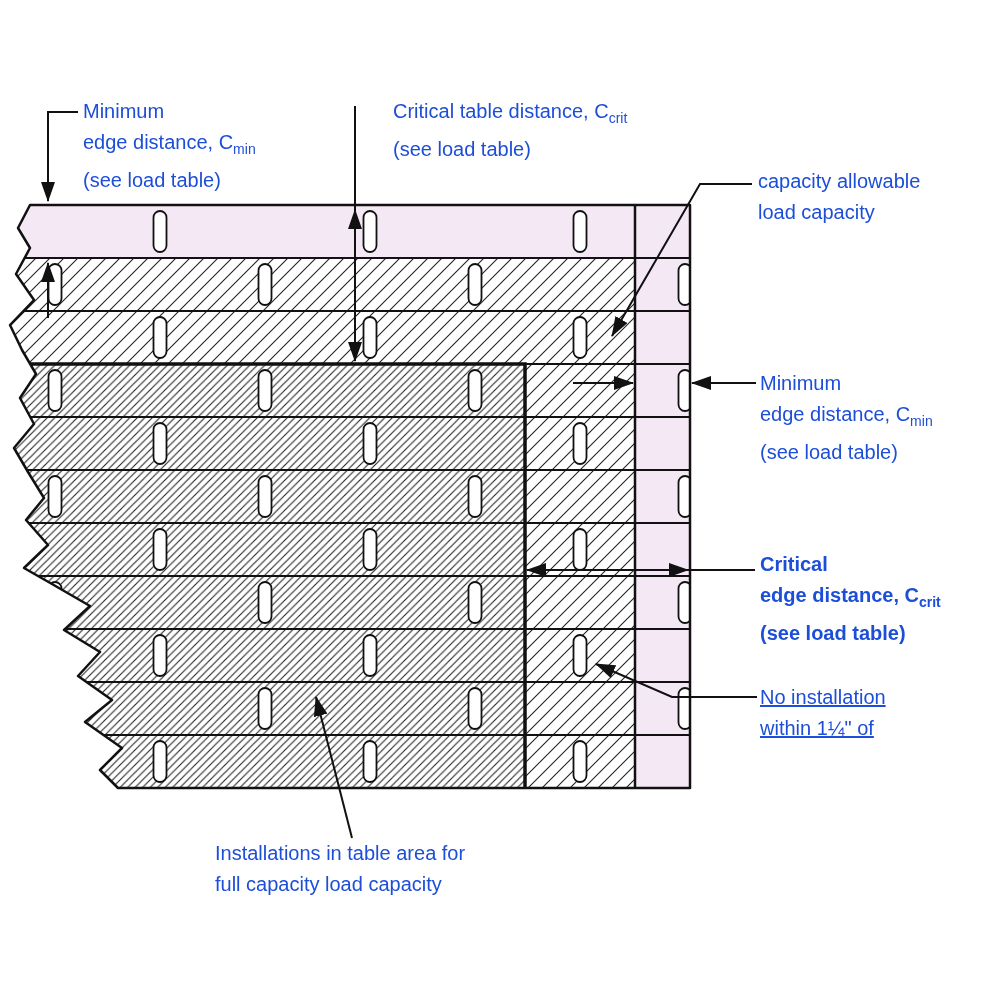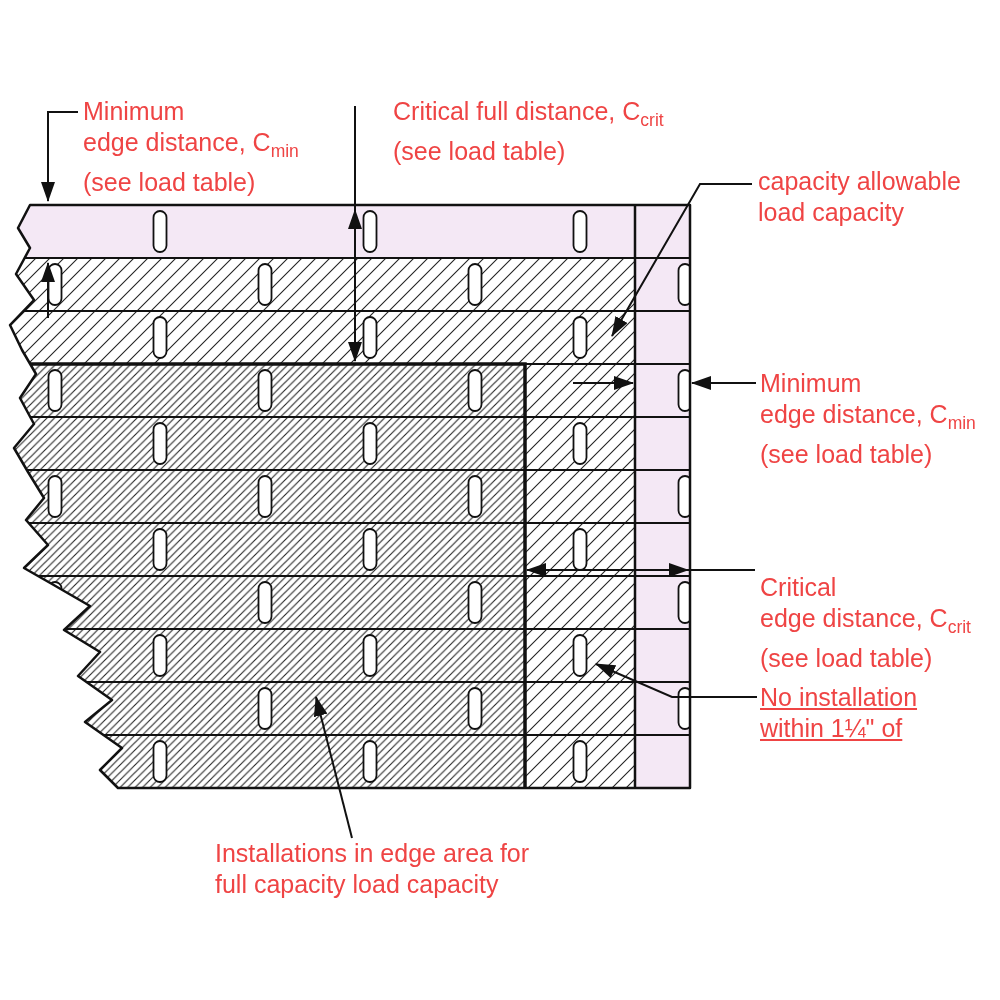--- a/index.html
+++ b/index.html
@@ -1,19 +1,19 @@
 <!DOCTYPE html>
 <html><head>
 <meta charset="utf-8">
 <style>
   html,body{margin:0;padding:0;background:#fff;}
   .page{position:relative;width:1000px;height:1000px;background:#fff;overflow:hidden;
         font-family:"Liberation Sans",sans-serif;color:#111;}
   .page svg{position:absolute;left:0;top:0;}
-  .lbl{position:absolute;font-size:25px;line-height:31px;white-space:nowrap;color:#ef4444;}
+  .lbl{position:absolute;font-size:20px;line-height:31px;white-space:nowrap;color:#1d4ed8;}
   .lbl sub{font-size:70%;}
 </style>
 </head>
 <body>
 
 <div class="page">
 
   <svg width="1000" height="1000" viewBox="0 0 1000 1000">
     <defs>
       <clipPath id="wallClip">
@@ -80,44 +80,44 @@
     </g>
   </svg>
 
   <div class="lbl" style="left:83px;top:96px;">
     <div><span>Minimum</span></div>
     <div><span>edge distance, C</span><sub>min</sub></div>
     <div><span>(see load table)</span></div>
   </div>
 
   <div class="lbl" style="left:393px;top:96px;">
-    <div><span>Critical full distance, C</span><sub>crit</sub></div>
+    <div><span>Critical table distance, C</span><sub>crit</sub></div>
     <div><span>(see load table)</span></div>
   </div>
 
   <div class="lbl" style="left:758px;top:166px;">
     <div><span>capacity allowable</span></div>
     <div><span>load capacity</span></div>
   </div>
 
   <div class="lbl" style="left:760px;top:368px;">
     <div><span>Minimum</span></div>
     <div><span>edge distance, C</span><sub>min</sub></div>
     <div><span>(see load table)</span></div>
   </div>
 
-  <div class="lbl" style="left:760px;top:572px;">
+  <div class="lbl" style="left:760px;top:549px;font-weight:bold;">
     <div><span>Critical</span></div>
     <div><span>edge distance, C</span><sub>crit</sub></div>
     <div><span>(see load table)</span></div>
   </div>
 
   <div class="lbl" style="left:760px;top:682px;text-decoration:underline;">
     <div><span>No installation</span></div>
     <div><span>within 1¼" of</span></div>
   </div>
 
   <div class="lbl" style="left:215px;top:838px;">
-    <div><span>Installations in edge area for</span></div>
+    <div><span>Installations in table area for</span></div>
     <div><span>full capacity load capacity</span></div>
   </div>
 
 </div>
 
 </body></html>

